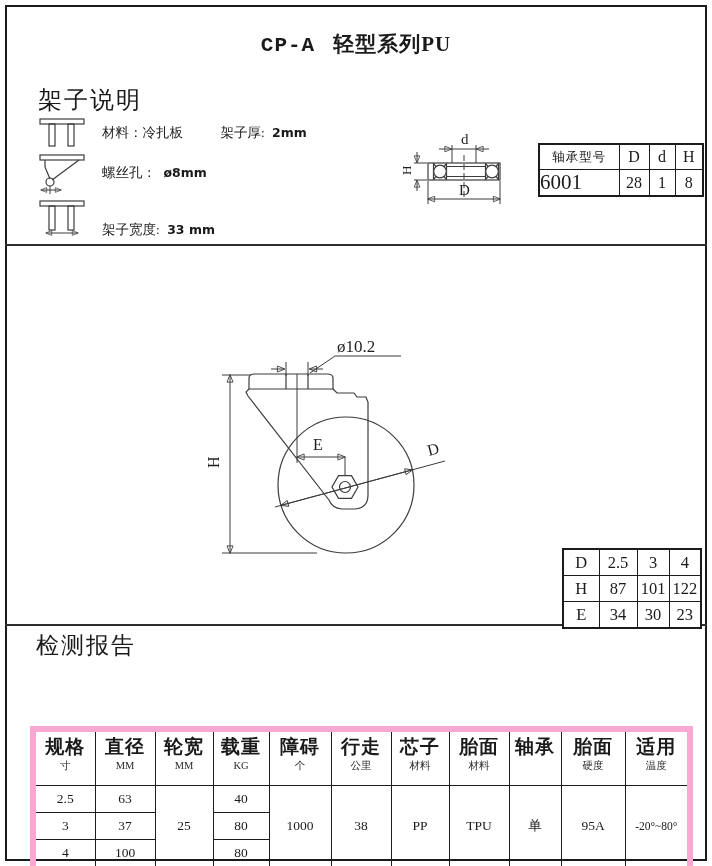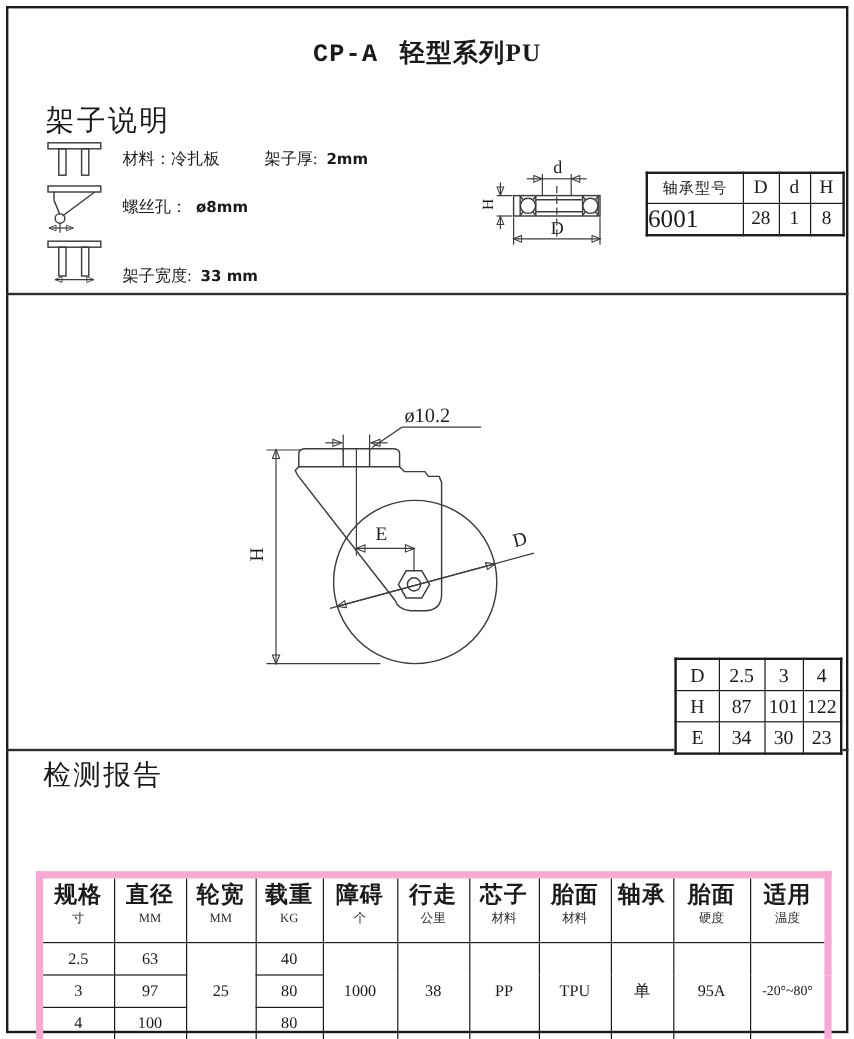--- a/index.html
+++ b/index.html
@@ -310,21 +310,21 @@
       <td rowspan="3">1000</td>
       <td rowspan="3">38</td>
       <td rowspan="3">PP</td>
       <td rowspan="3">TPU</td>
       <td rowspan="3">单</td>
       <td rowspan="3">95A</td>
       <td rowspan="3" class="temp">-20°~80°</td>
     </tr>
     <tr>
       <td>3</td>
-      <td>97</td>
+      <td>37</td>
       <td>80</td>
     </tr>
     <tr>
       <td>4</td>
       <td>100</td>
       <td>80</td>
     </tr>
   </tbody>
     </table>
 </div>

